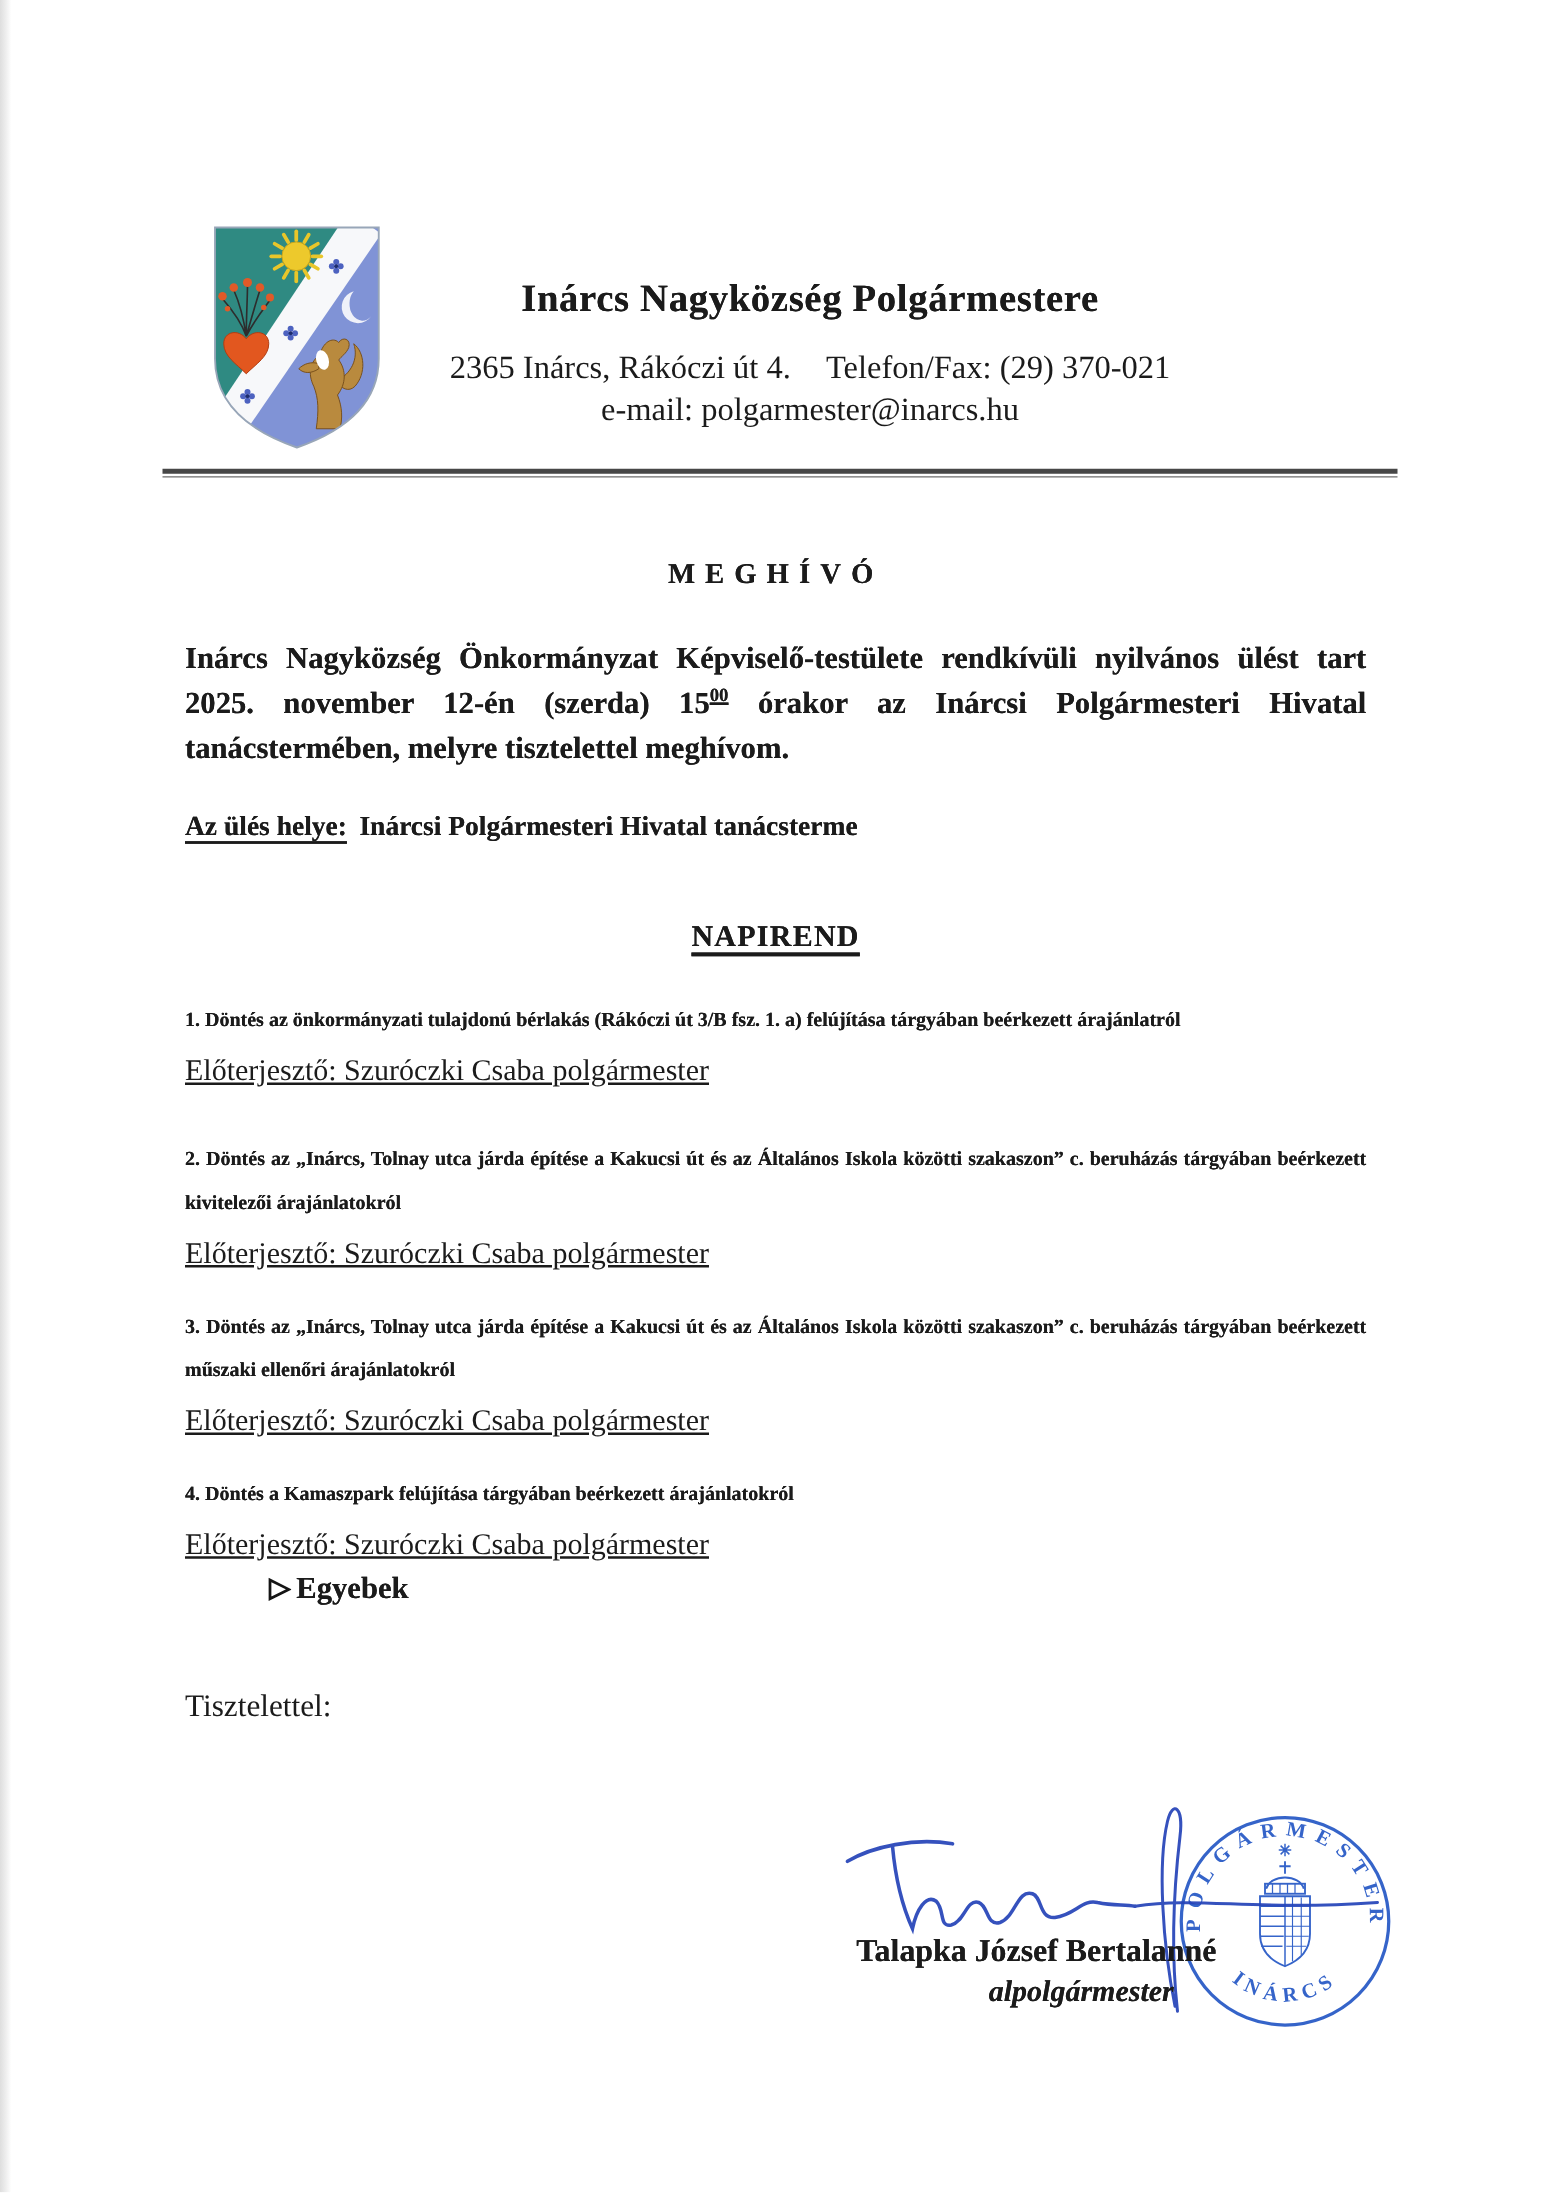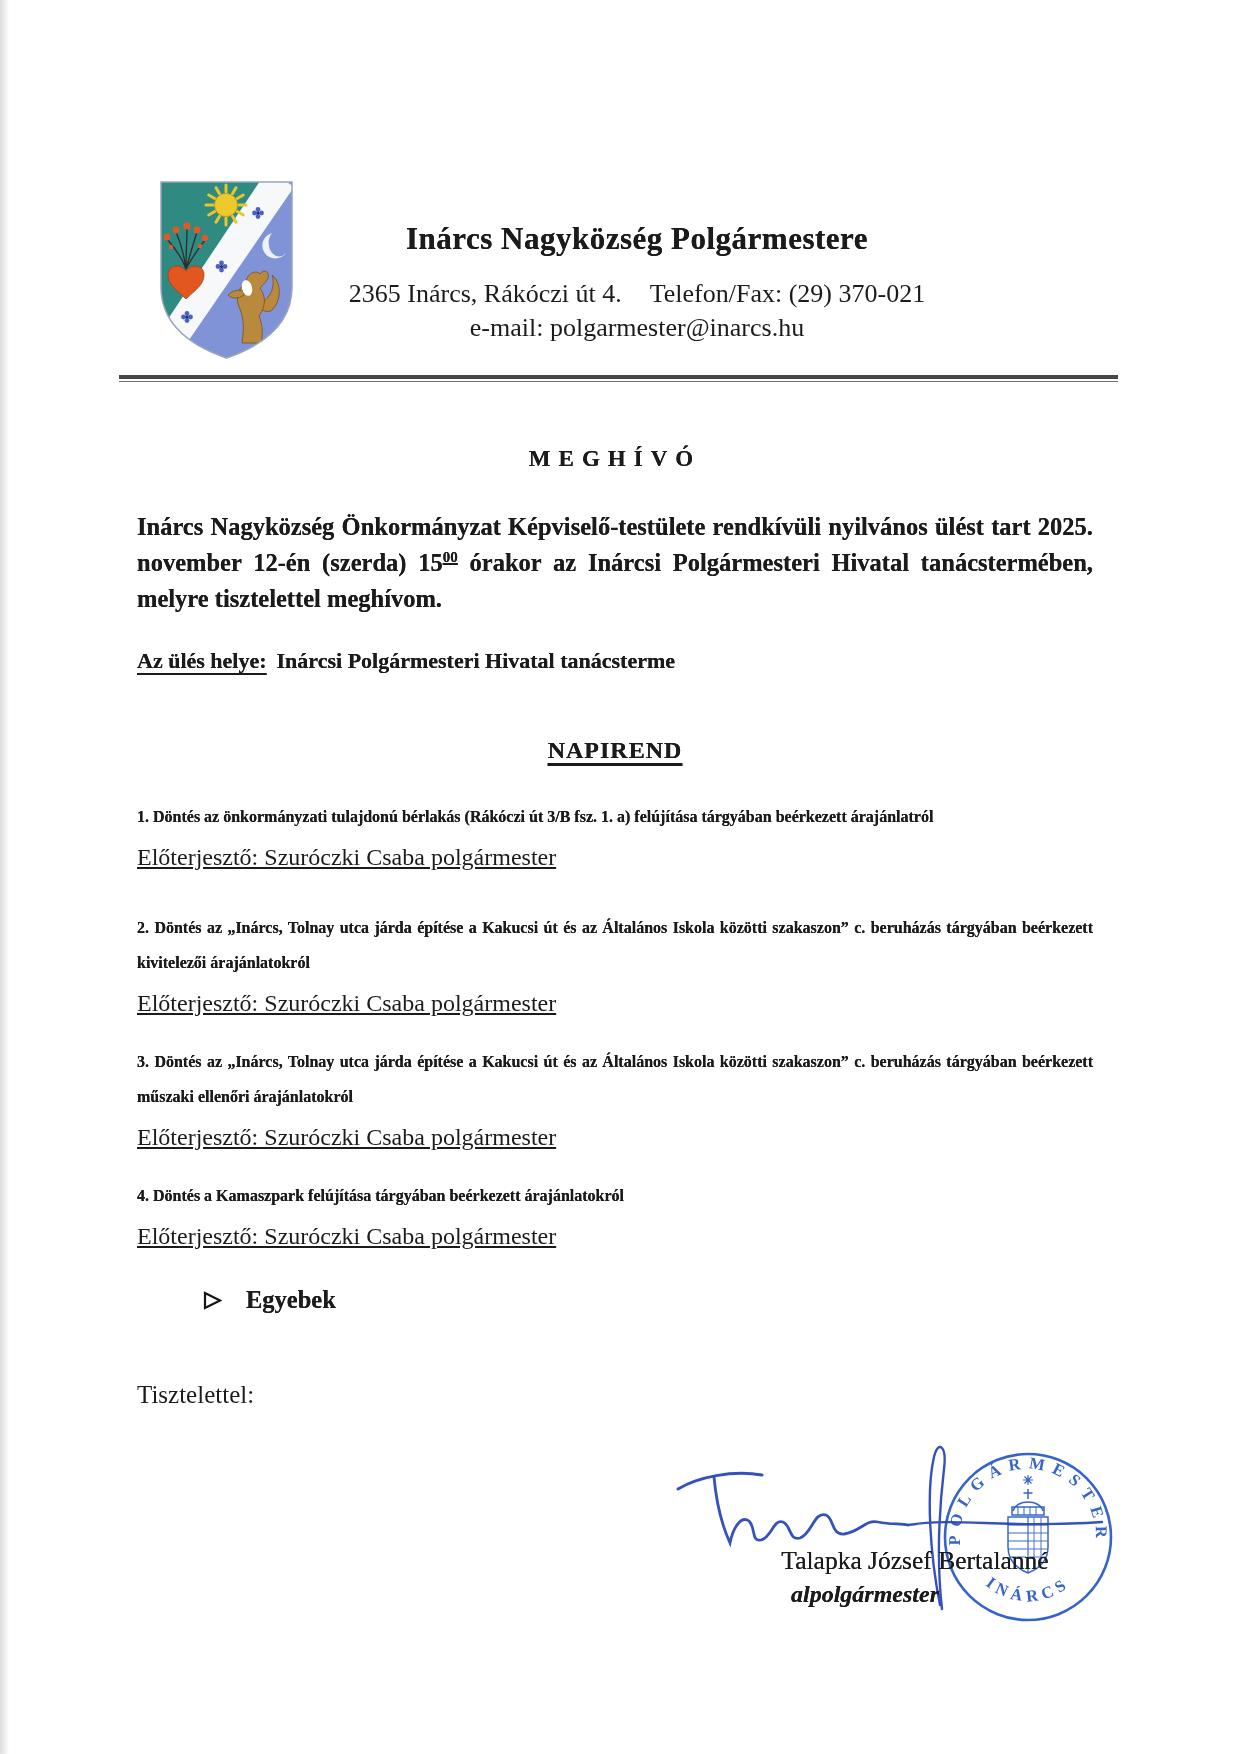--- a/index.html
+++ b/index.html
@@ -1,20 +1,20 @@
 <!DOCTYPE html>
 <html><head>
 <meta charset="utf-8">
 <style>
   html,body{margin:0;padding:0;background:#ffffff;}
   .page{position:relative;width:1240px;height:1754px;background:#ffffff;color:#1b1b1b;
         font-family:"Liberation Serif","DejaVu Serif",serif;overflow:hidden;}
   .scan-edge{position:absolute;left:0;top:0;bottom:0;width:9px;
         background:linear-gradient(90deg,#dedede 0%,#efefef 55%,#ffffff 100%);}
-  .content{position:absolute;left:137px;right:147px;top:0;}
+  .content{position:absolute;left:148px;right:147px;top:0;}
 
   
   .letterhead{position:relative;height:200px;margin-top:175px;}
   .logo{position:absolute;left:17px;top:0;width:145px;height:190px;}
   .letterhead-text{position:absolute;left:55px;width:890px;top:46px;text-align:center;}
   .org-name{font-size:31px;font-weight:bold;line-height:36px;letter-spacing:.5px;text-shadow:0 0 .4px #222;}
   .addr-line{margin-top:20px;font-size:26px;line-height:34px;}
   .addr-phone{margin-left:28px;}
   .email-line{font-size:26px;line-height:34px;}
   .double-rule{height:2px;border:0;border-top:4px solid #474747;border-bottom:1px solid #6e6e6e;
@@ -32,31 +32,31 @@
   .location .value{margin-left:10px;}
   .napirend{margin-top:53px;text-align:center;font-size:24px;font-weight:bold;line-height:36px;}
   .napirend .u{text-decoration:underline;text-underline-offset:5px;text-decoration-thickness:2.5px;
         letter-spacing:1px;text-shadow:0 0 .4px #222;}
   .agenda-item .title{font-size:16px;font-weight:bold;line-height:35px;text-align:justify;text-shadow:0 0 .4px #222;}
   .agenda-item .presenter{font-size:24px;line-height:34px;margin-top:6px;text-decoration:underline;}
   .agenda-item:nth-child(1){margin-top:31px;}
   .agenda-item:nth-child(2){margin-top:36px;}
   .agenda-item:nth-child(3){margin-top:24px;}
   .agenda-item:nth-child(4){margin-top:24px;}
-  .other{margin-top:29px;padding-left:66px;font-size:24.5px;font-weight:bold;line-height:36px;
-        display:flex;align-items:center;gap:24px;text-shadow:0 0 .4px #222;}
+  .other{padding-left:66px;font-size:24.5px;font-weight:bold;line-height:36px;
+        display:flex;align-items:center;gap:4px;text-shadow:0 0 .4px #222;}
   .arrow-icon{width:19px;height:19px;flex:0 0 auto;}
   .date-line{margin-top:20px;font-size:25px;line-height:36px;}
   .salutation{margin-top:59px;font-size:25px;line-height:36px;}
 
   
   .stamp{position:absolute;left:942px;top:1451px;width:172px;height:172px;z-index:1;opacity:.95;}
   .signature{position:absolute;left:640px;top:1425px;width:480px;height:200px;z-index:2;}
-  .signer-name{position:absolute;left:685px;top:1546px;width:460px;text-align:center;z-index:3;
-        font-size:25.5px;font-weight:normal;text-shadow:0 0 .4px #222;}
+  .signer-name{position:absolute;left:685px;top:1546px;width:460px;z-index:3;
+        font-size:25.5px;font-weight:bold;text-shadow:0 0 .4px #222;}
   .signer-title{position:absolute;left:640px;top:1581px;width:450px;text-align:center;z-index:3;
         font-size:24px;font-weight:bold;font-style:italic;text-shadow:0 0 .4px #222;}
 </style>
 </head>
 <body>
 
 <div class="page">
   <div class="scan-edge"></div>
 
   <div class="content">

